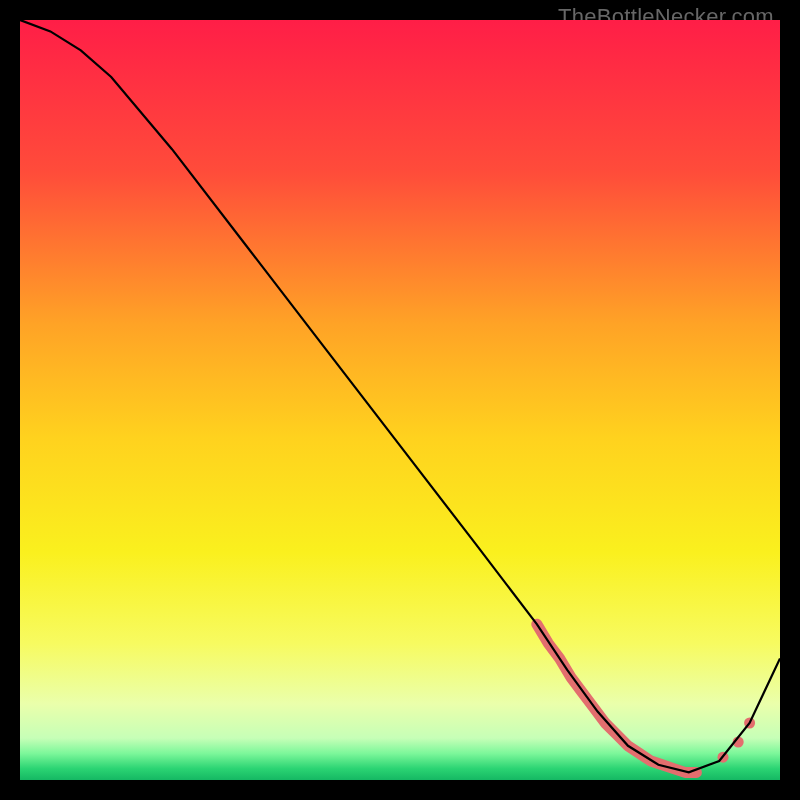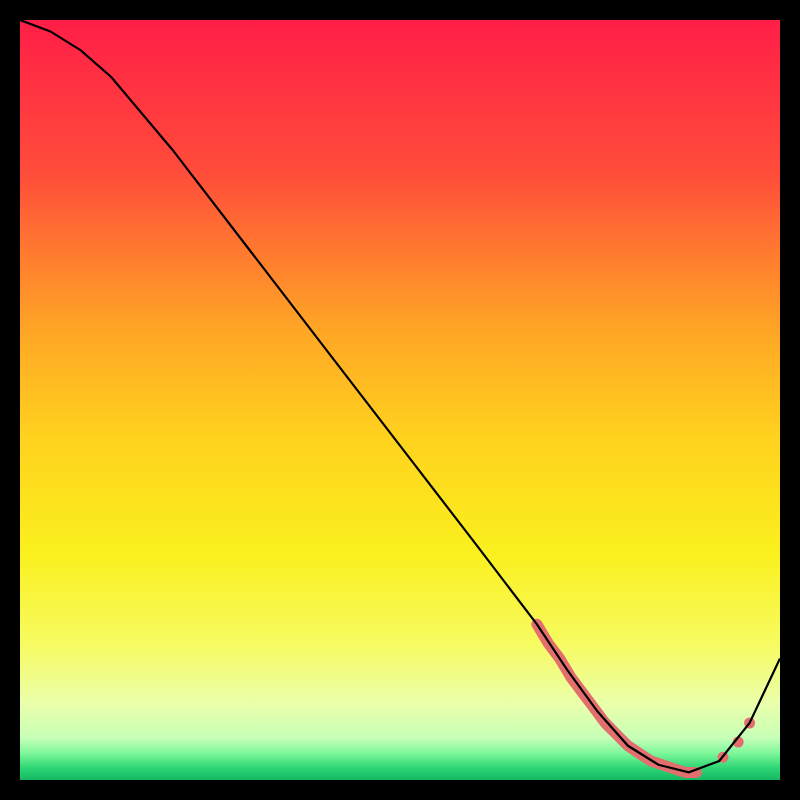--- a/index.html
+++ b/index.html
@@ -31,20 +31,21 @@
     color: #676767;
     font-size: 22px;
     font-weight: 500;
     letter-spacing: 0.3px;
   }
 </style>
 </head>
 <body>
 
 <div class="stage">
+  <div class="watermark">TheBottleNecker.com</div>
   <svg class="plot" viewBox="0 0 760 760">
     <defs>
       <linearGradient id="bg-grad" x1="0" y1="0" x2="0" y2="1">
           <stop offset="0%" stop-color="#ff1e47"></stop>
           <stop offset="20%" stop-color="#ff4c3a"></stop>
           <stop offset="40%" stop-color="#ffa326"></stop>
           <stop offset="55.00000000000001%" stop-color="#ffd21e"></stop>
           <stop offset="70%" stop-color="#faf01e"></stop>
           <stop offset="82%" stop-color="#f7fb60"></stop>
           <stop offset="90%" stop-color="#eaffab"></stop>

